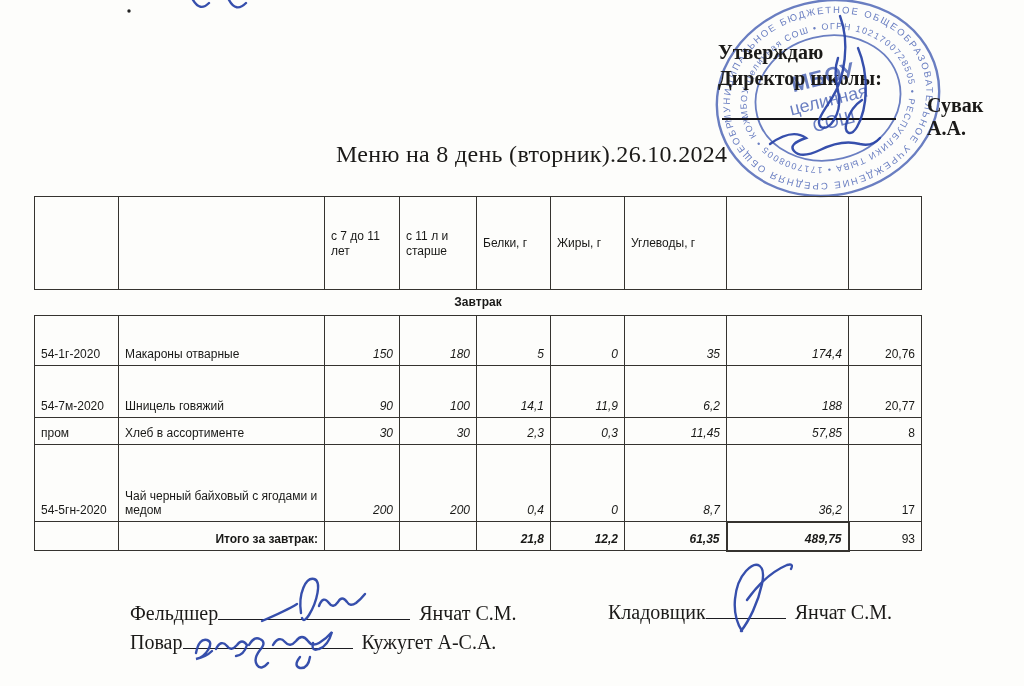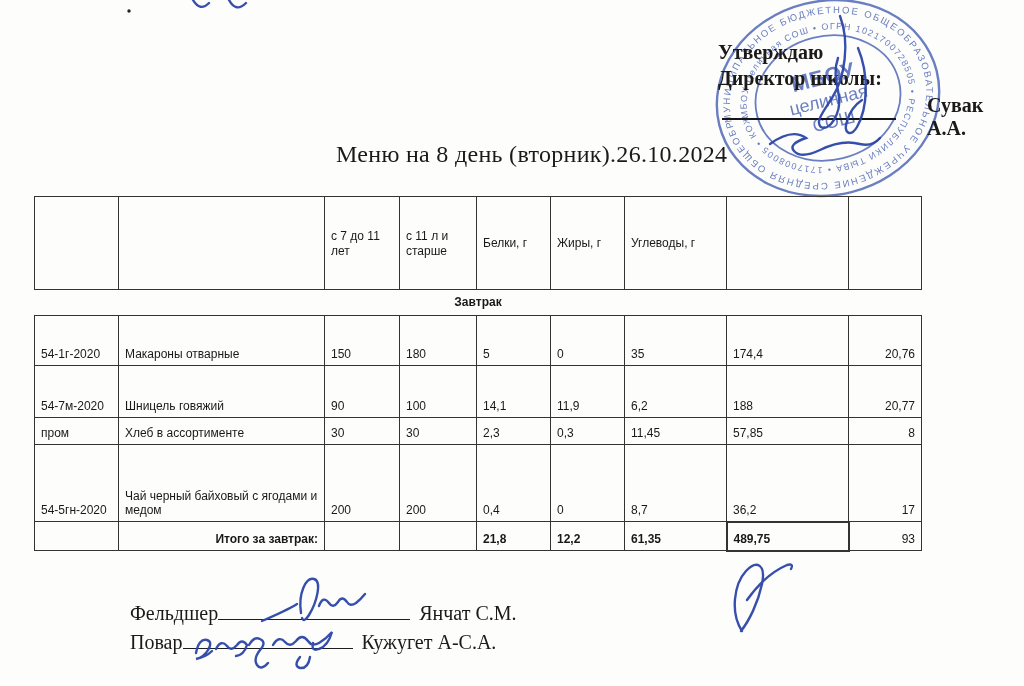--- a/index.html
+++ b/index.html
@@ -25,21 +25,21 @@
     border-collapse:collapse;table-layout:fixed;
     font-family:"Liberation Sans",sans-serif;font-size:12px;color:#191917;
   }
   .menu-table td{
     border:1.6px solid #35332f;padding:1px 6px 3px;vertical-align:bottom;
     overflow:hidden;word-wrap:break-word;line-height:1.22;
   }
   .menu-table tr.hdr td{vertical-align:middle;padding-top:4px;}
   .menu-table tr.banner td{border-left:none;border-right:none;text-align:center;
     font-weight:bold;vertical-align:middle;padding:2px;}
-  .num{text-align:left;}
+  .num{text-align:right;font-style:italic;}
   .rnum{text-align:right;}
   .bold{font-weight:bold;}
   .thickbox{border-width:2.6px !important;}
   
   .sig-row{position:absolute;font-size:20px;white-space:nowrap;z-index:3;}
   .row-feldsher{left:130px;top:602px;}
   .row-povar{left:130px;top:631px;}
   .row-kladovshik{left:608px;top:601px;}
   .sig-line{display:inline-block;border-bottom:1.6px solid #1d1d22;height:17px;}
   .w-feld{width:192px;}
@@ -163,20 +163,23 @@
     </tr>
   </tbody>
     </table>
 
   <div class="sig-row row-feldsher">
     <span>Фельдшер</span><span class="sig-line w-feld"></span><span class="sig-name">Янчат С.М.</span>
   </div>
   <div class="sig-row row-povar">
     <span>Повар</span><span class="sig-line w-povar"></span><span class="sig-name">Кужугет А-С.А.</span>
   </div>
+  <div class="sig-row row-kladovshik">
+    <span>Кладовщик</span><span class="sig-line w-klad"></span><span class="sig-name">Янчат С.М.</span>
+  </div>
 
   <svg class="ink" width="1024" height="686" viewBox="0 0 1024 686">
     <g fill="none" stroke-width="2.4" stroke-linecap="round" opacity="0.95">
 
       <path d="M 193 0 q 7 12 16 3" stroke="#2c46a8"></path>
       <path d="M 229 0 q 7 13 17 3" stroke="#2c46a8"></path>
 
       <g>
         <path d="M 840 16 C 850 42 845 78 832 98 C 823 112 815 122 821 127 C 829 132 841 114 839 97 C 837 83 833 72 838 58" stroke="#2c46a8"></path>
         <path d="M 858 48 C 869 74 868 108 857 127 C 851 137 843 134 847 121 C 850 111 856 104 862 100" stroke="#2c46a8"></path>

